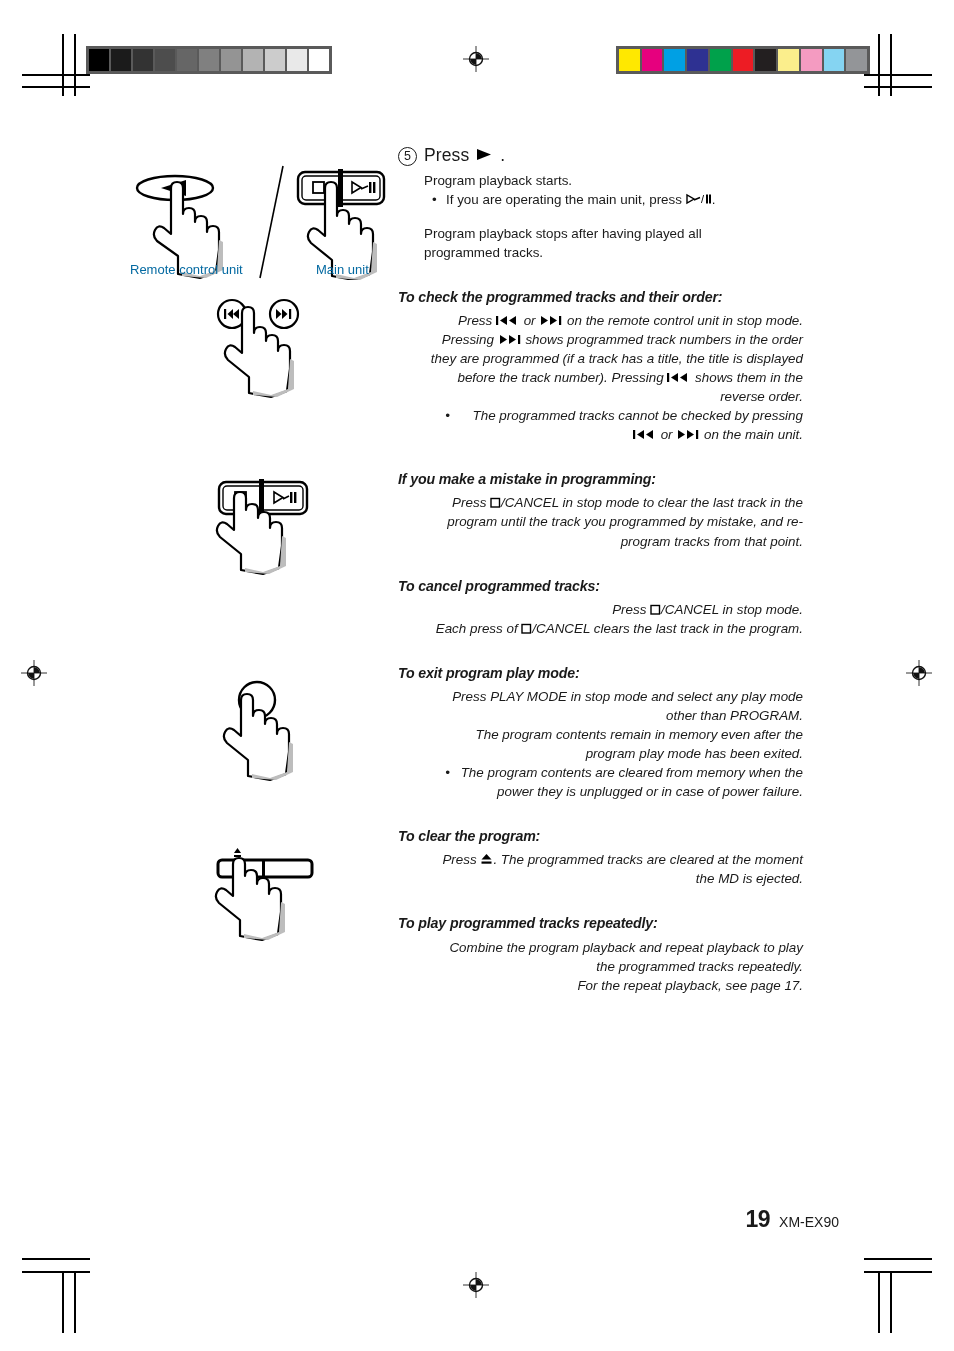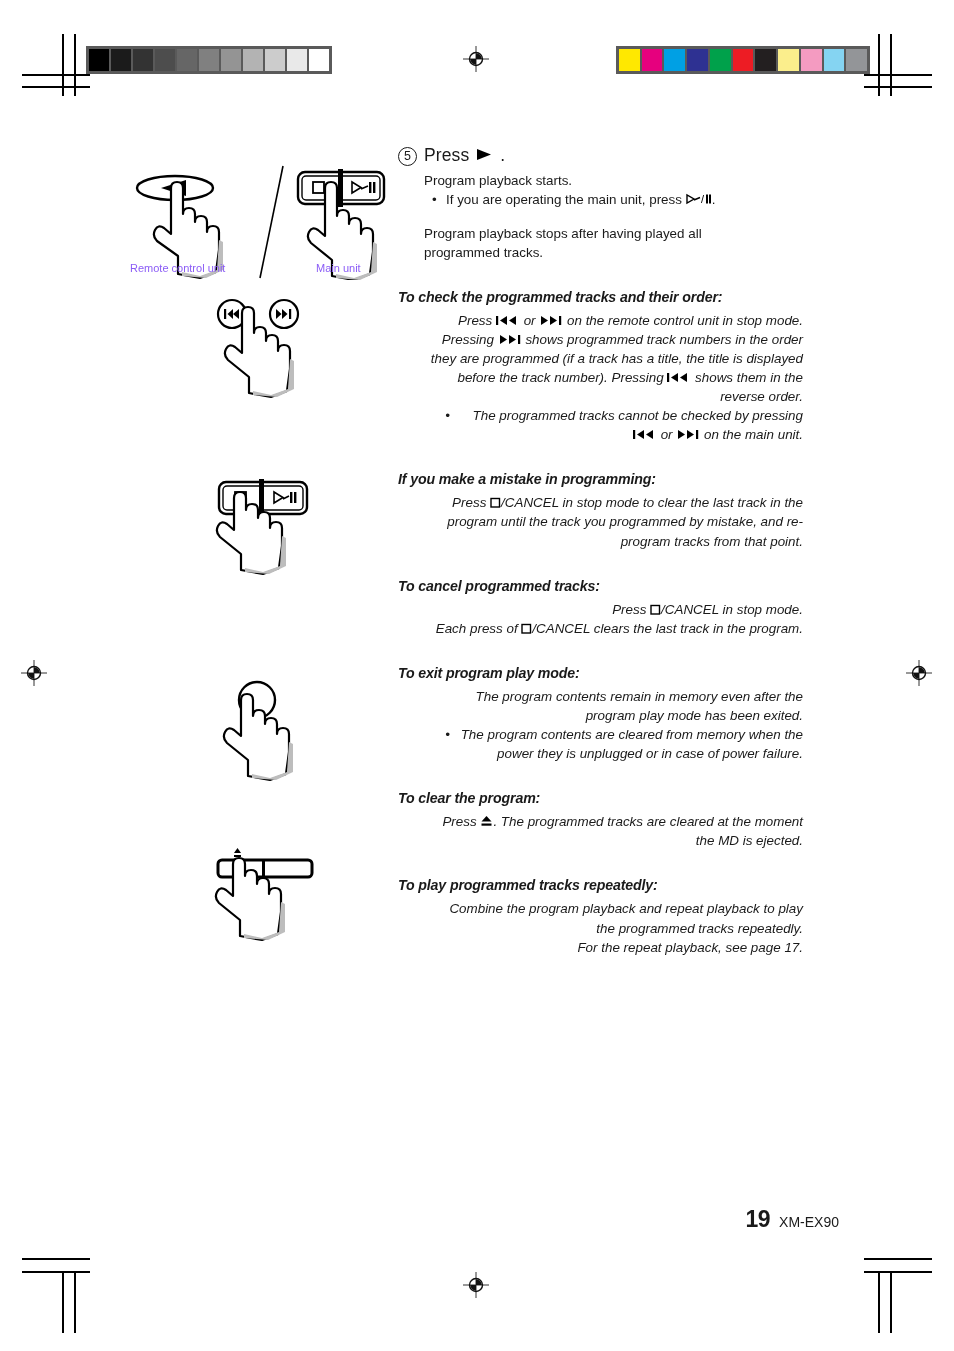--- a/index.html
+++ b/index.html
@@ -85,22 +85,22 @@
 
   
   .ic { display: inline-block; vertical-align: -1px; }
   .ic svg { display: block; }
 
   
   .illus { position: absolute; }
 
   .caption {
     position: absolute;
-    font-size: 11px;
-    color: #8b5cf6;
+    font-size: 13px;
+    color: #0369a1;
     white-space: nowrap;
   }
 
   
   .footer { position: absolute; right: 115px; bottom: 118px; display: flex; align-items: baseline; gap: 9px; }
   .pageno { font-size: 23px; font-weight: bold; letter-spacing: -0.5px; }
   .modelno { font-size: 14px; }
 </style>
 </head>
 <body>
@@ -381,20 +381,21 @@
                   <rect x="1" y="1.5" width="8.5" height="8.5" fill="#fff" stroke="#000" stroke-width="1.4"></rect>
                 </svg></span><span>/CANCEL in stop mode.</span></p>
             <p class="line"><span>Each press of </span><span class="ic"><svg width="11" height="11" viewBox="0 0 11 11">
                   <rect x="1" y="1.5" width="8.5" height="8.5" fill="#fff" stroke="#000" stroke-width="1.4"></rect>
                 </svg></span><span>/CANCEL clears the last track in the program.</span></p>
           </div>
         </div>
         <div class="sec">
           <div class="sec-title">To exit program play mode:</div>
           <div class="sec-body">
+            <p class="line"><span>Press PLAY MODE in stop mode and select any play mode other than PROGRAM.</span></p>
             <p class="line"><span>The program contents remain in memory even after the program play mode has been exited.</span></p>
             <div class="bullet">
               <span class="dot">•</span>
               <span class="btxt"><span>The program contents are cleared from memory when the power they is unplugged or in case of power failure.</span></span>
             </div>
           </div>
         </div>
         <div class="sec">
           <div class="sec-title">To clear the program:</div>
           <div class="sec-body">

